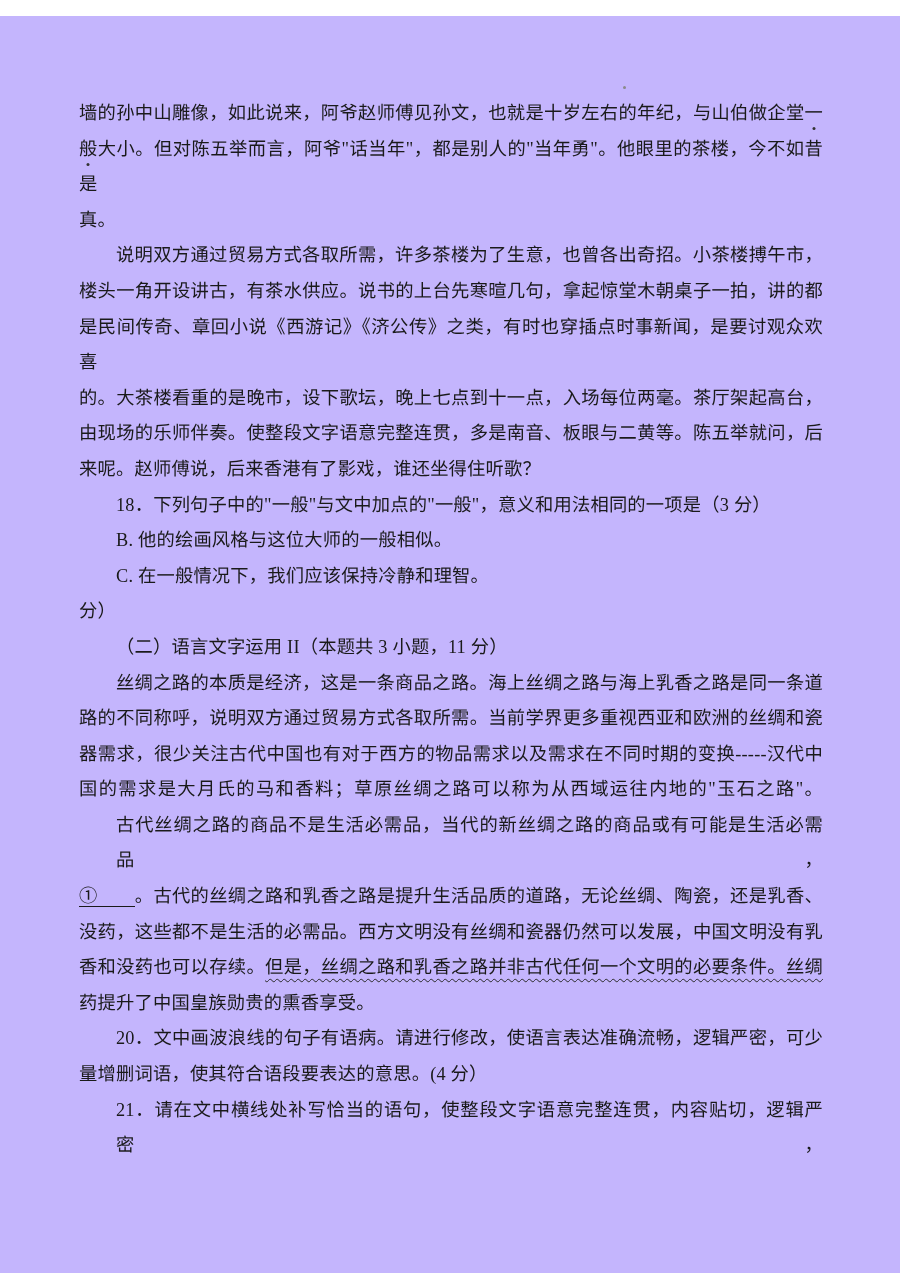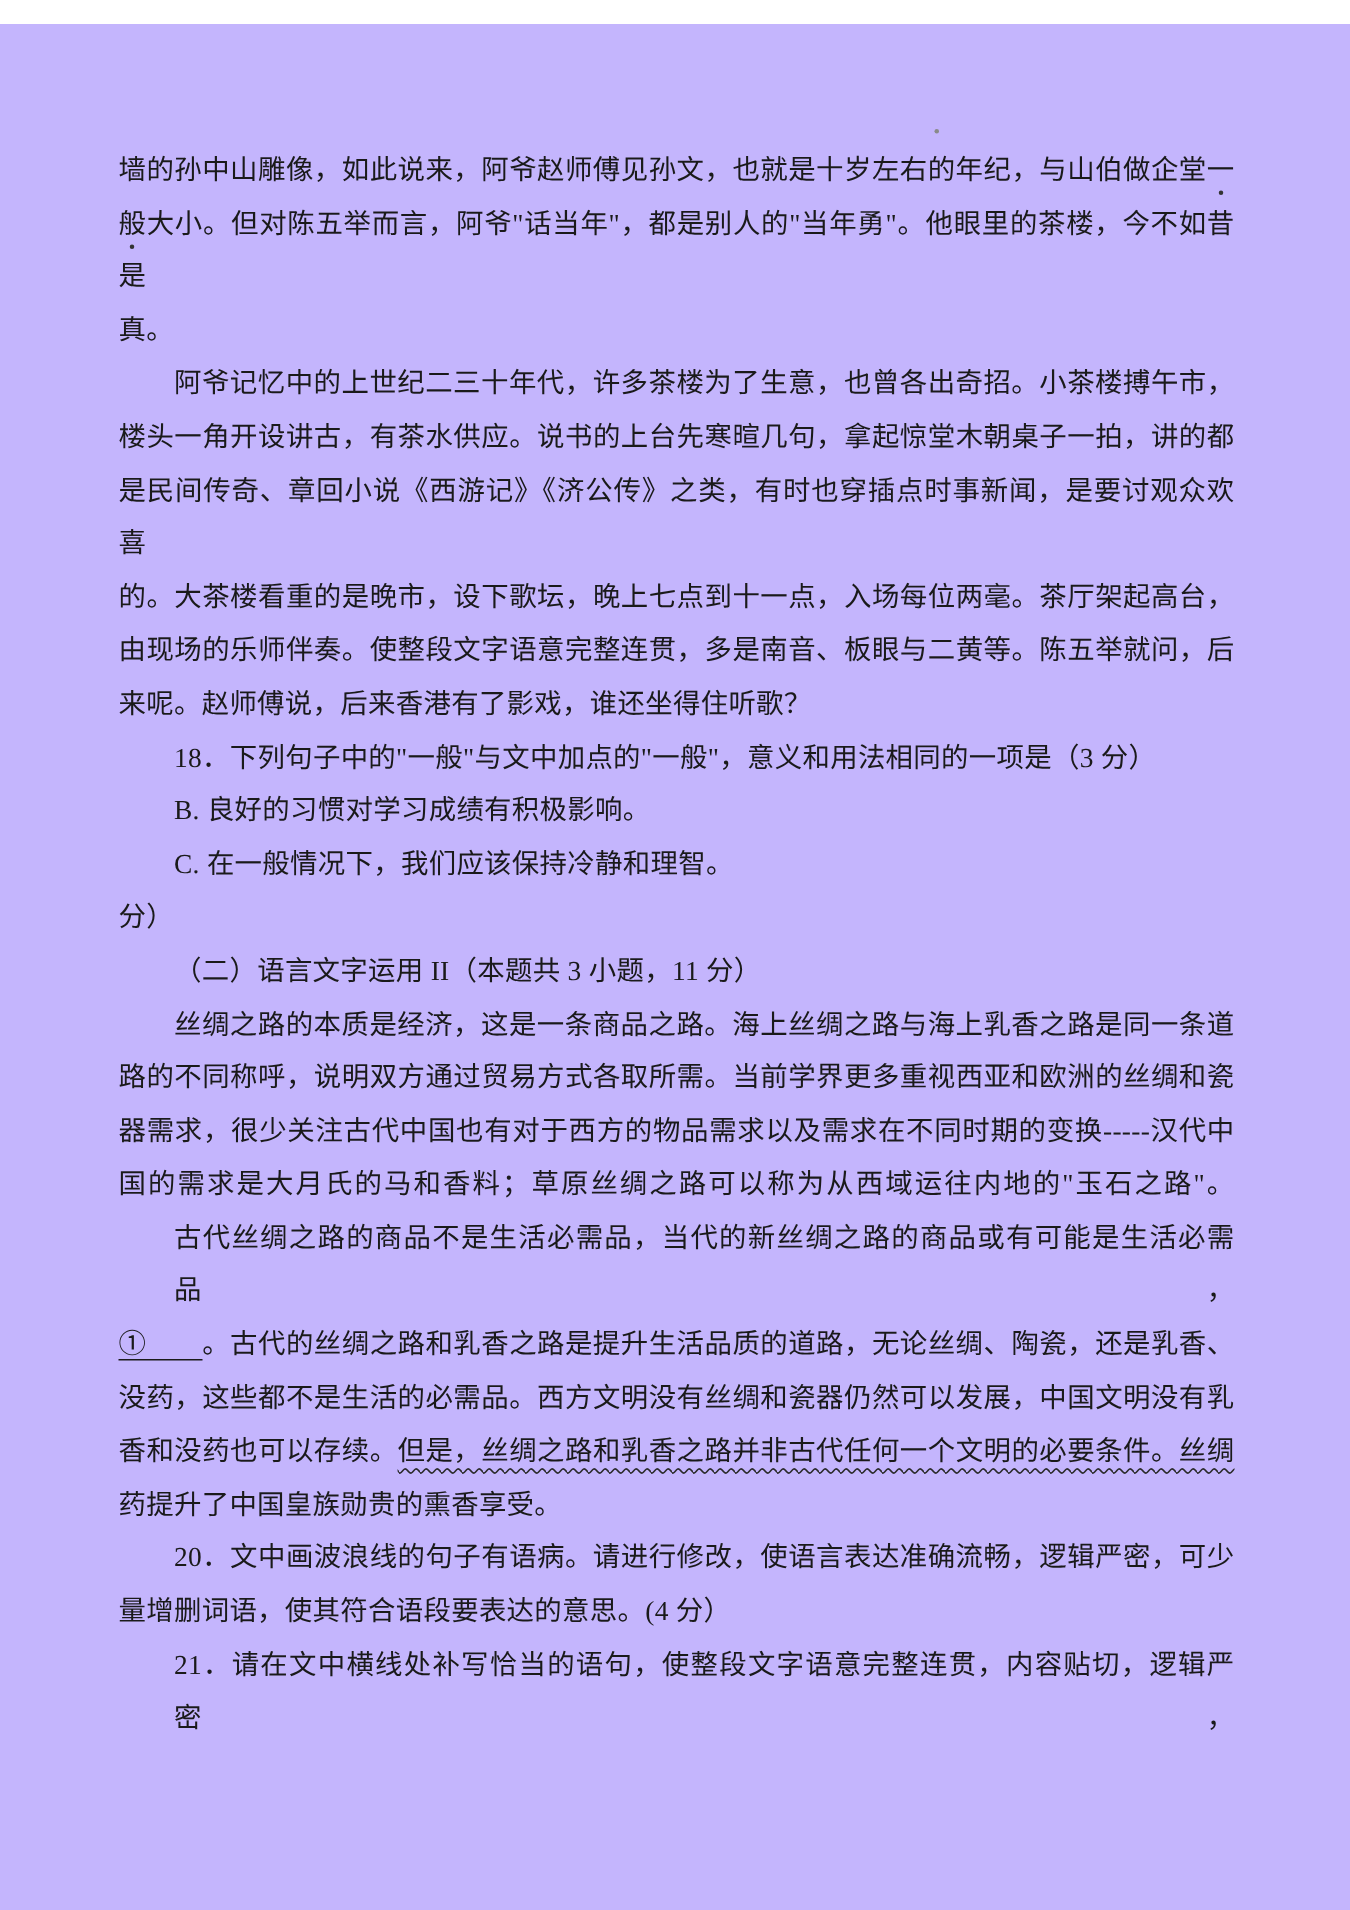--- a/index.html
+++ b/index.html
@@ -51,28 +51,28 @@
   }
 </style>
 </head>
 <body>
 
 <div class="page">
   <div id="doc">
       <div class="line fill"><span class="seg">墙的孙中山雕像，如此说来，阿爷赵师傅见孙文，也就是十岁左右的年纪，与山伯做企堂</span><span class="seg dotch">一</span></div>
       <div class="line fill"><span class="seg dotch">般</span><span class="seg">大小。但对陈五举而言，阿爷"话当年"，都是别人的"当年勇"。他眼里的茶楼，今不如昔是</span></div>
       <div class="line"><span class="seg">真。</span></div>
-      <div class="line indent fill"><span class="seg">阿爷记忆中的上世纪二三十年代，许多茶楼为了生意，也曾各出奇招。小茶楼搏午市，</span></div>
+      <div class="line indent fill"><span class="seg">说明双方通过贸易方式各取所需，许多茶楼为了生意，也曾各出奇招。小茶楼搏午市，</span></div>
       <div class="line fill"><span class="seg">楼头一角开设讲古，有茶水供应。说书的上台先寒暄几句，拿起惊堂木朝桌子一拍，讲的都</span></div>
       <div class="line fill"><span class="seg">是民间传奇、章回小说《西游记》《济公传》之类，有时也穿插点时事新闻，是要讨观众欢喜</span></div>
       <div class="line fill"><span class="seg">的。大茶楼看重的是晚市，设下歌坛，晚上七点到十一点，入场每位两毫。茶厅架起高台，</span></div>
       <div class="line fill"><span class="seg">由现场的乐师伴奏。使整段文字语意完整连贯，多是南音、板眼与二黄等。陈五举就问，后</span></div>
       <div class="line"><span class="seg">来呢。赵师傅说，后来香港有了影戏，谁还坐得住听歌？</span></div>
       <div class="line indent"><span class="seg">18．下列句子中的"一般"与文中加点的"一般"，意义和用法相同的一项是（3 分）</span></div>
-      <div class="line indent"><span class="seg">B. 良好的习惯对学习成绩有积极影响。</span></div>
+      <div class="line indent"><span class="seg">B. 他的绘画风格与这位大师的一般相似。</span></div>
       <div class="line indent"><span class="seg">C. 在一般情况下，我们应该保持冷静和理智。</span></div>
       <div class="line"><span class="seg">分）</span></div>
       <div class="line indent"><span class="seg">（二）语言文字运用 II（本题共 3 小题，11 分）</span></div>
       <div class="line indent fill"><span class="seg">丝绸之路的本质是经济，这是一条商品之路。海上丝绸之路与海上乳香之路是同一条道</span></div>
       <div class="line fill"><span class="seg">路的不同称呼，说明双方通过贸易方式各取所需。当前学界更多重视西亚和欧洲的丝绸和瓷</span></div>
       <div class="line fill"><span class="seg">器需求，很少关注古代中国也有对于西方的物品需求以及需求在不同时期的变换-----汉代中</span></div>
       <div class="line fill"><span class="seg">国的需求是大月氏的马和香料；草原丝绸之路可以称为从西域运往内地的"玉石之路"。</span></div>
       <div class="line indent fill"><span class="seg">古代丝绸之路的商品不是生活必需品，当代的新丝绸之路的商品或有可能是生活必需品，</span></div>
       <div class="line fill"><span class="seg blank">①　　</span><span class="seg">。古代的丝绸之路和乳香之路是提升生活品质的道路，无论丝绸、陶瓷，还是乳香、</span></div>
       <div class="line fill"><span class="seg">没药，这些都不是生活的必需品。西方文明没有丝绸和瓷器仍然可以发展，中国文明没有乳</span></div>

